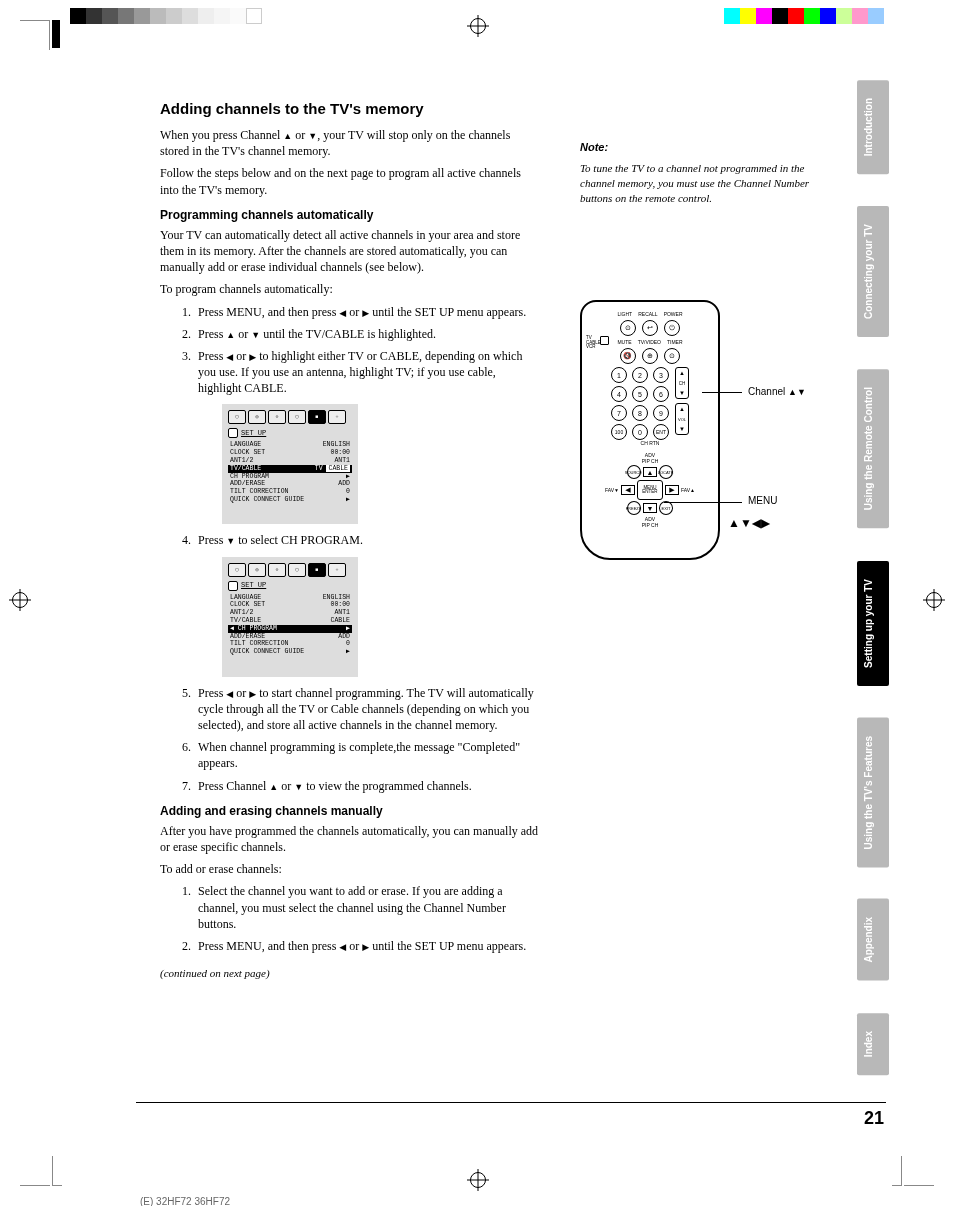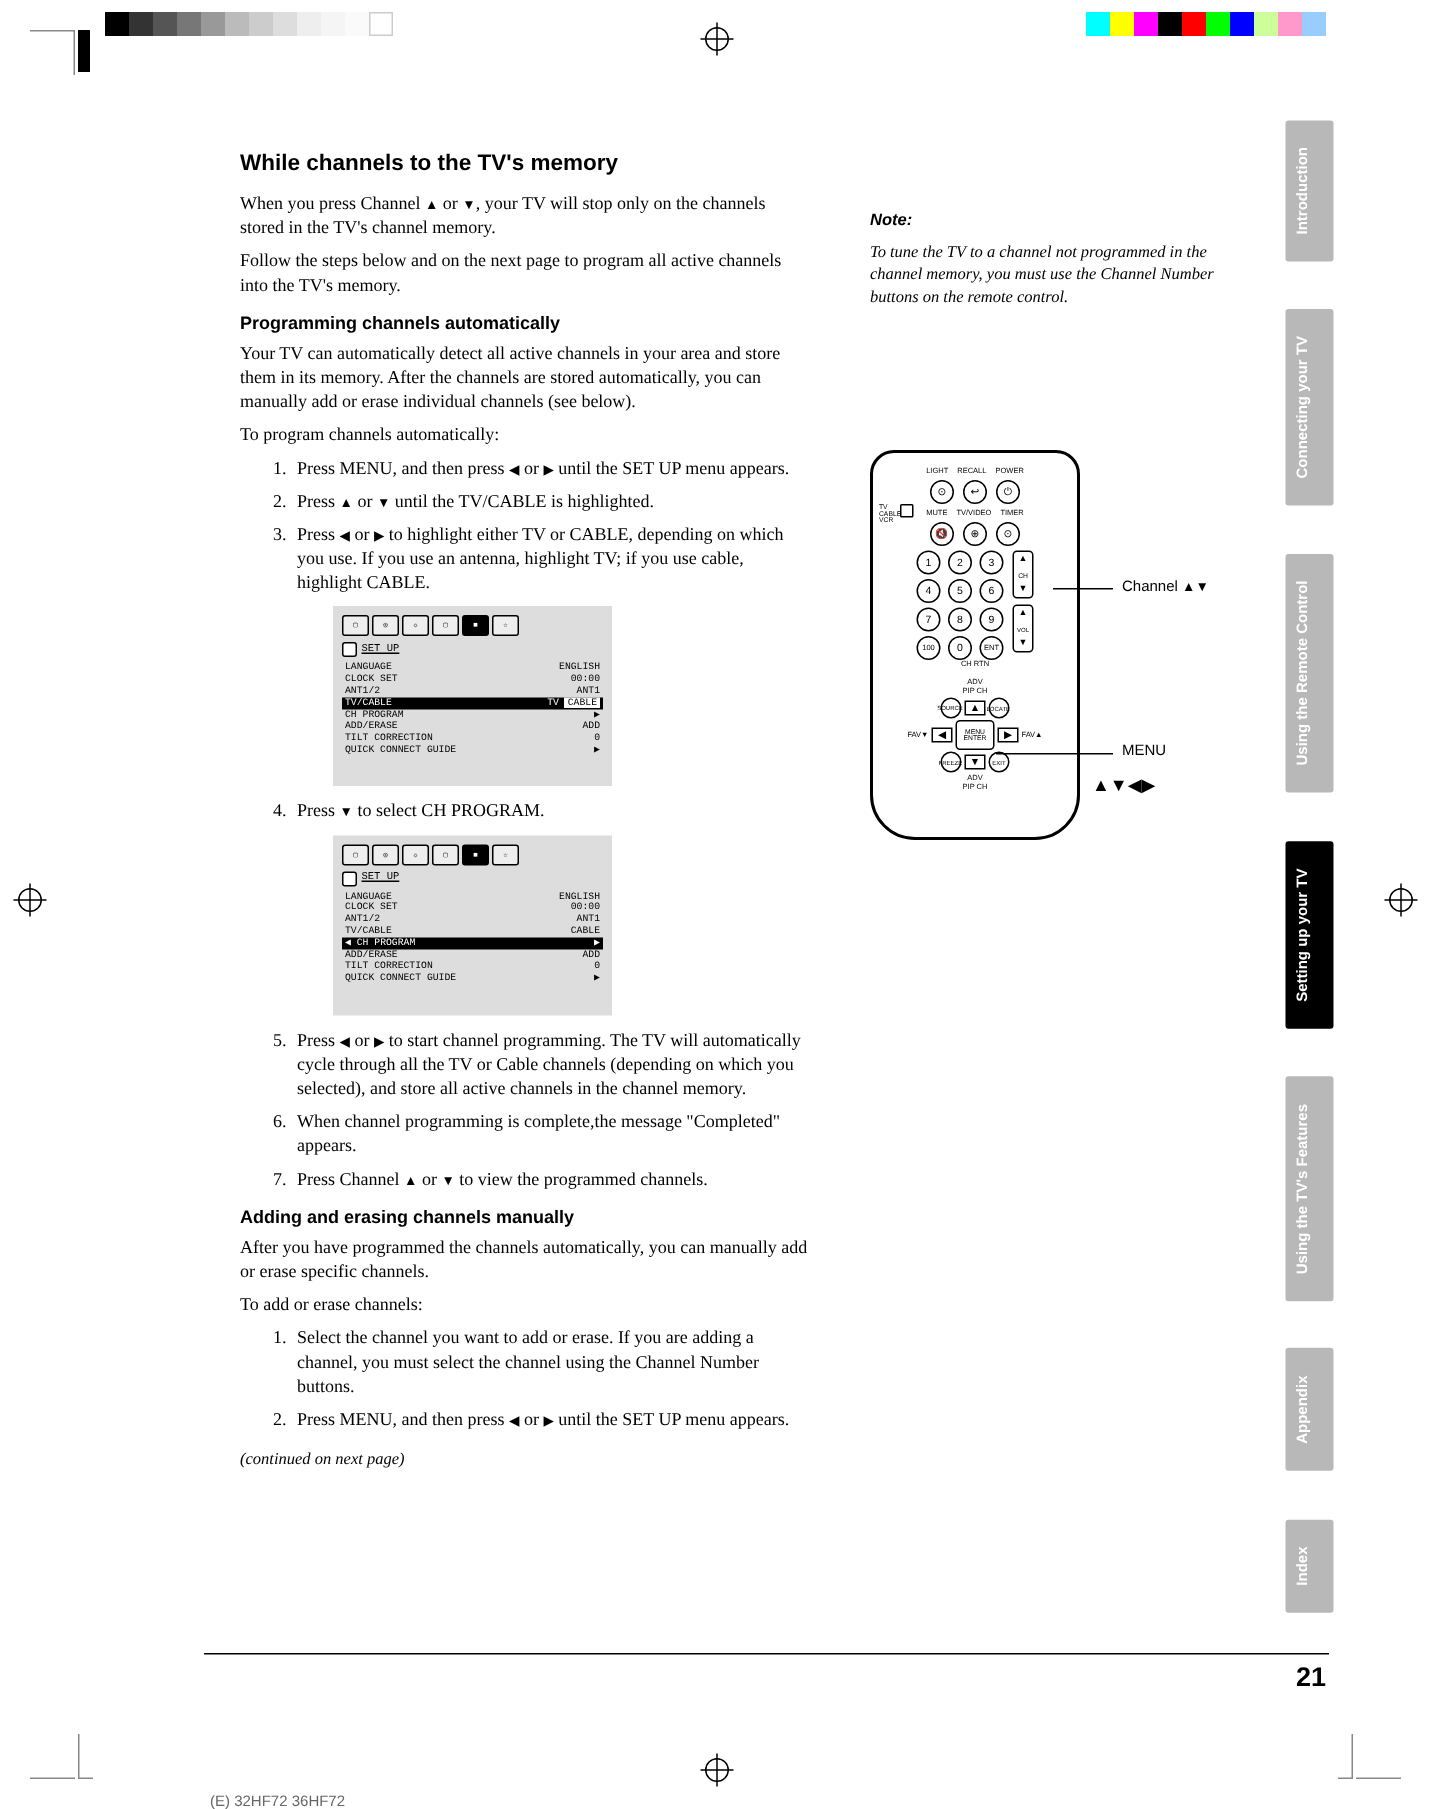--- a/index.html
+++ b/index.html
@@ -36,21 +36,21 @@
   .crop-bot-r { position: absolute; bottom: 20px; right: 20px; width: 30px; height: 30px; border-bottom: 1px solid #888; }
   .crop-bot-r2 { position: absolute; bottom: 20px; right: 52px; width: 10px; height: 30px; border-right:1px solid #888; border-bottom:1px solid #888;}
   .page { position: absolute; top: 100px; left: 160px; width: 660px; }
   h2 { font-family: Arial, Helvetica, sans-serif; font-weight: bold; font-size: 15px; margin-bottom: 10px; }
   h3 { font-family: Arial, Helvetica, sans-serif; font-weight: bold; font-size: 12px; margin-top: 10px; margin-bottom: 5px; }
   .col-left { width: 380px; }
   p { margin-bottom: 6px; line-height: 1.35; }
   ol { list-style: decimal; padding-left: 34px; }
   ol li { margin-bottom: 6px; line-height: 1.35; padding-left: 4px; }
   .sub { margin-top:4px; }
-  .menu-box { width: 186px; height: 120px; margin: 8px 0 8px 24px; background: #ddd; position: relative; padding: 6px; font-family: 'Courier New', monospace; font-size: 6.5px; line-height: 1.2; overflow:hidden;}
+  .menu-box { width: 136px; height: 120px; margin: 8px 0 8px 24px; background: #ddd; position: relative; padding: 6px; font-family: 'Courier New', monospace; font-size: 6.5px; line-height: 1.2; overflow:hidden;}
   .menu-tab-row { display:flex; gap:2px; margin-bottom:4px;}
   .menu-tab { width:18px; height:14px; border:1px solid #000; border-radius:2px; background:#eee; display:flex; align-items:center; justify-content:center; font-size:5px;}
   .menu-tab.active { background:#000; color:#fff;}
   .menu-title { display:flex; align-items:center; gap:3px; margin-bottom:3px;}
   .menu-title-icon { width:10px; height:10px; border:1px solid #000; border-radius:2px; background:#fff;}
   .menu-title span { text-decoration:underline; font-size:7px;}
   .menu-row { display:flex; justify-content:space-between; padding:0 2px;}
   .menu-row.hl { background:#000; color:#fff;}
   .menu-row .v { text-align:right;}
   .note-box { position: absolute; top: 40px; left: 420px; width: 240px; font-size: 11px; line-height:1.35;}
@@ -118,21 +118,21 @@
 </div>
 <div class="target-left"></div>
 <div class="target-right"></div>
 <div class="target-center-bot"></div>
 <div class="crop-bot"></div>
 <div class="crop-bot2"></div>
 <div class="crop-bot-r"></div>
 <div class="crop-bot-r2"></div>
 
 <div class="page">
-  <h2>While channels to the TV's memory</h2>
+  <h2>Adding channels to the TV's memory</h2>
   <div class="col-left">
     <p><span>When you press Channel </span><span class="tri">▲</span><span> or </span><span class="tri">▼</span><span>, your TV will stop only on the channels stored in the TV's channel memory.</span></p>
     <p>Follow the steps below and on the next page to program all active channels into the TV's memory.</p>
     <h3>Programming channels automatically</h3>
     <p>Your TV can automatically detect all active channels in your area and store them in its memory. After the channels are stored automatically, you can manually add or erase individual channels (see below).</p>
     <p>To program channels automatically:</p>
     <ol>
       <li><span>Press MENU, and then press </span><span class="tri">◀</span><span> or </span><span class="tri">▶</span><span> until the SET UP menu appears.</span></li>
       <li><span>Press </span><span class="tri">▲</span><span> or </span><span class="tri">▼</span><span> until the TV/CABLE is highlighted.</span></li>
       <li><span>Press </span><span class="tri">◀</span><span> or </span><span class="tri">▶</span><span> to highlight either TV or CABLE, depending on which you use. If you use an antenna, highlight TV; if you use cable, highlight CABLE.</span>

